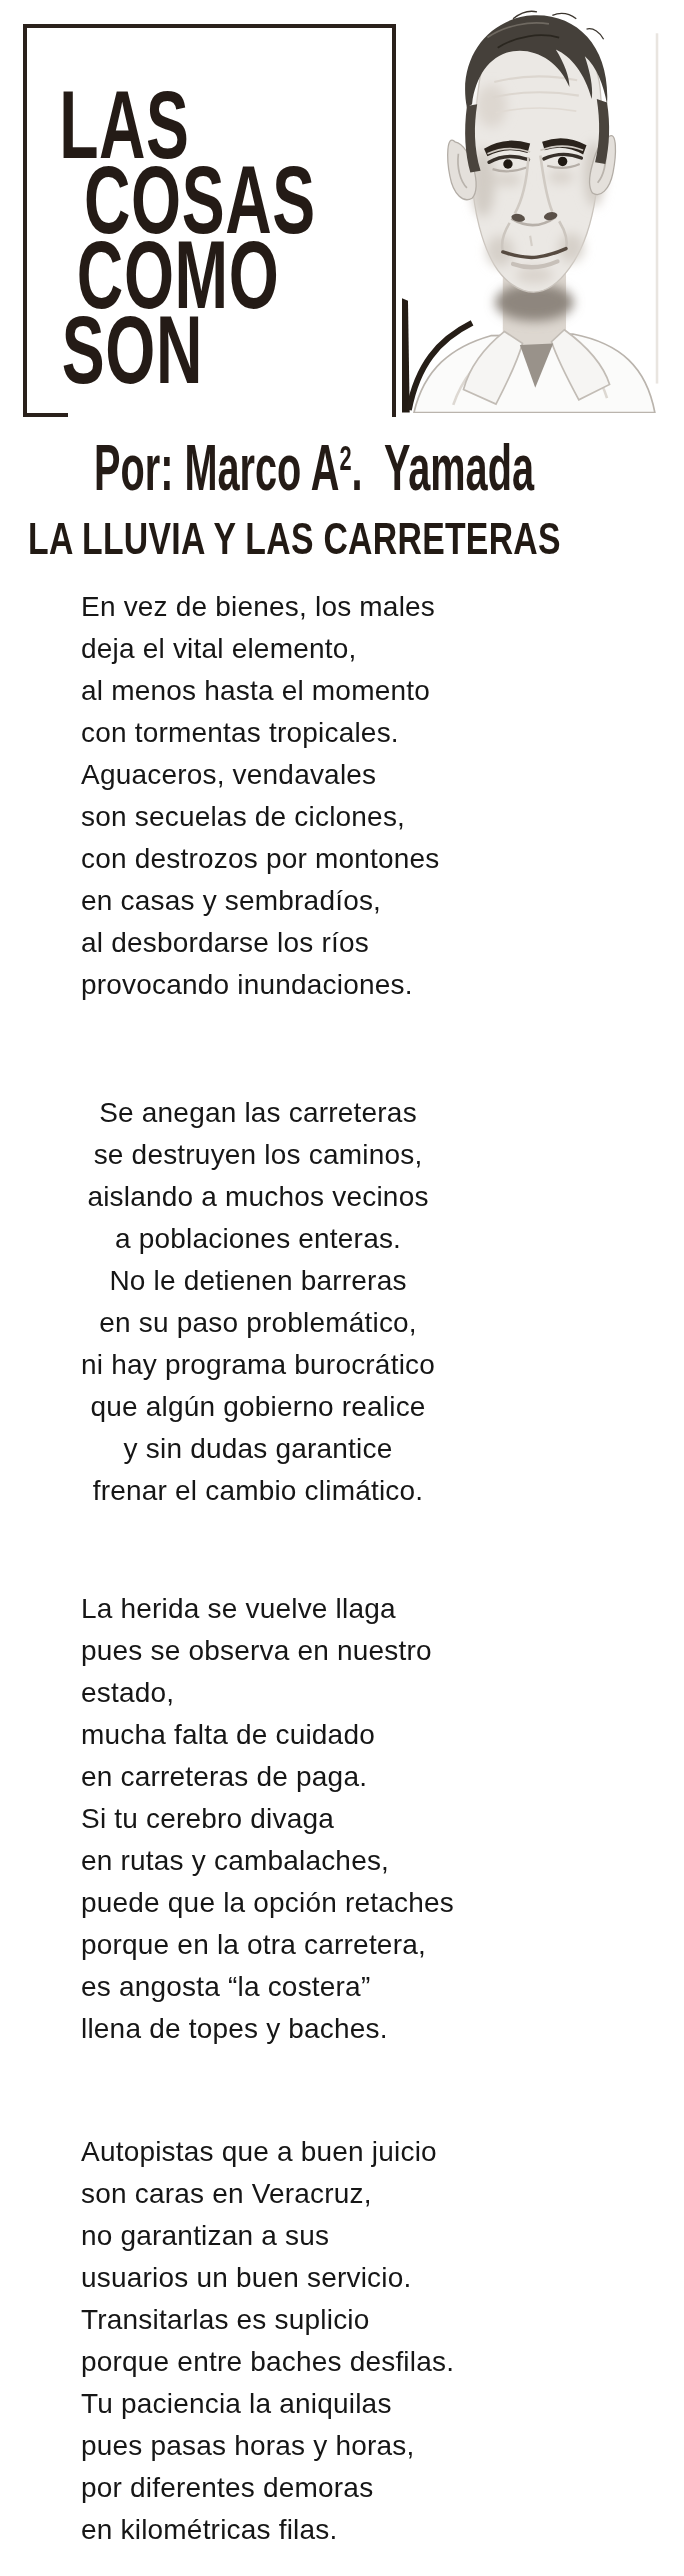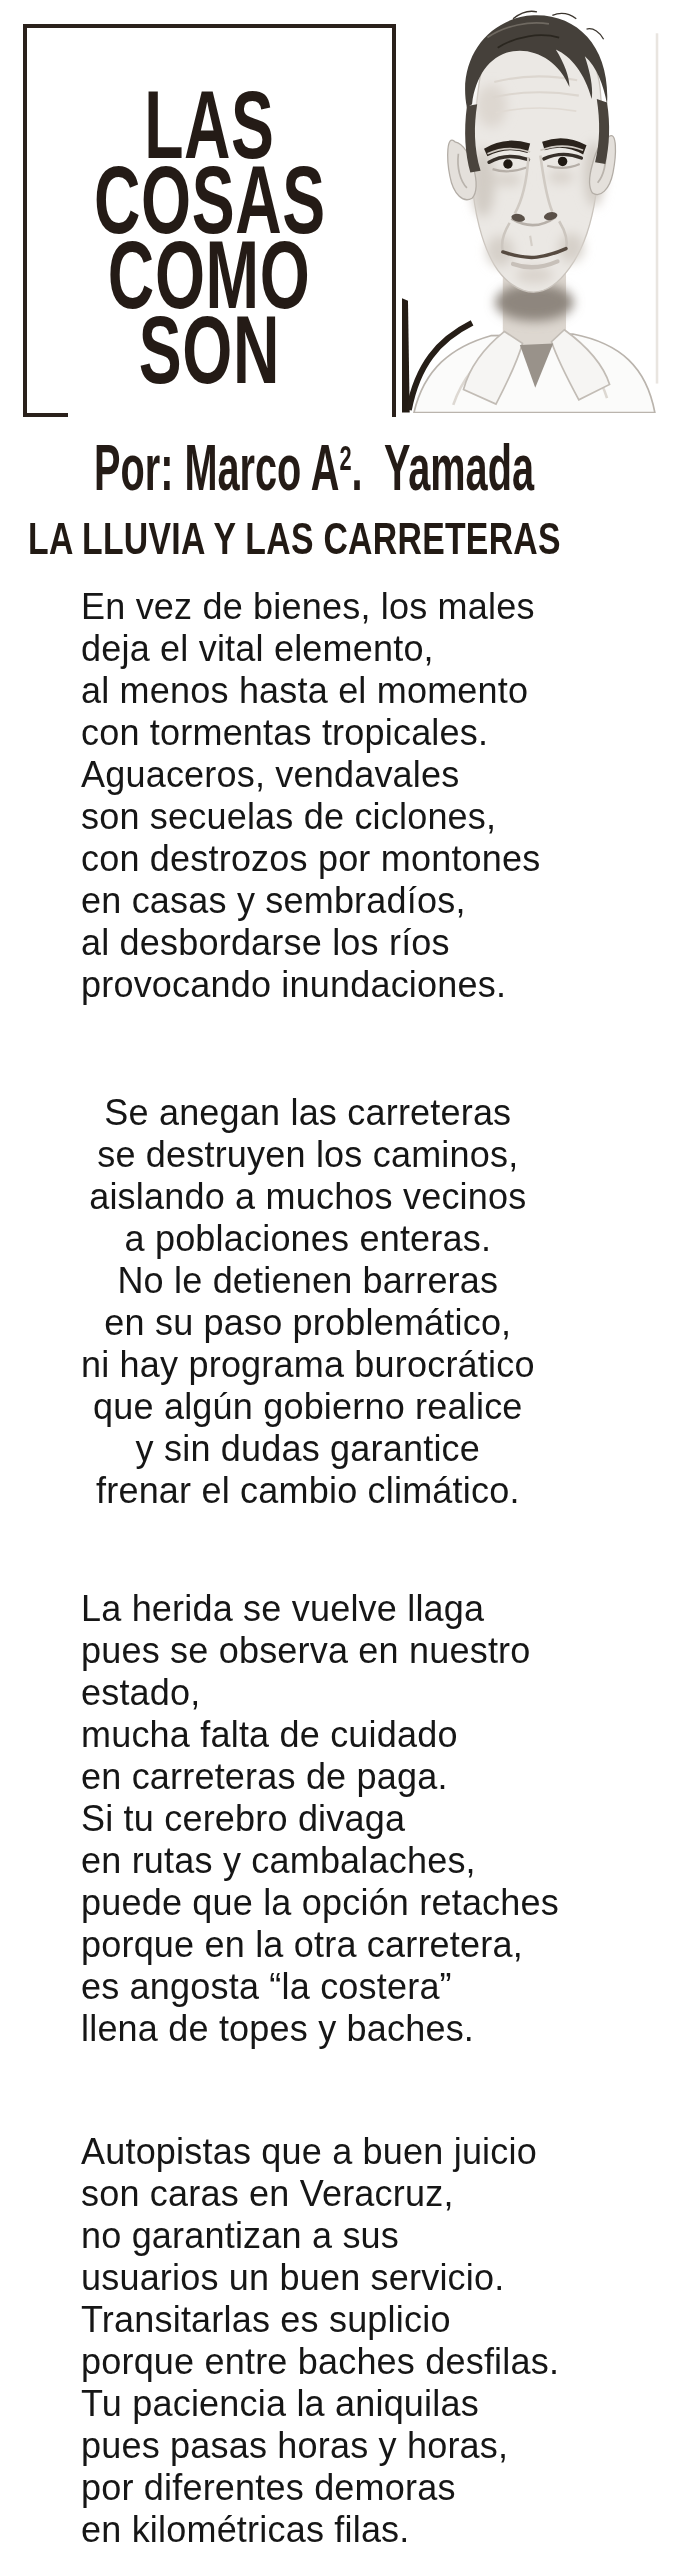--- a/index.html
+++ b/index.html
@@ -2,34 +2,34 @@
 <html style="font-size:13.7px"><head>
 <meta charset="utf-8">
 <style>
   html,body{margin:0;padding:0;background:#ffffff;}
   .page{position:relative;width:685px;height:2576px;background:#ffffff;overflow:hidden;
         font-family:"Liberation Sans",sans-serif;color:#1a1a1a;}
 
   
   .masthead-box{position:absolute;left:23px;top:24px;width:373px;height:393px;box-sizing:border-box;
         border-top:4.3px solid #2a211b;border-left:4.3px solid #2a211b;border-right:4.3px solid #2a211b;
-        display:flex;flex-direction:column;align-items:center;padding-top:59px;}
+        display:flex;flex-direction:column;align-items:flex-start;padding-top:59px;}
   .masthead-line{font-weight:bold;font-size:96px;line-height:75px;letter-spacing:0.9px;color:#241b16;
         transform:scaleX(0.67);transform-origin:50% 50%;white-space:nowrap;}
   .border-seg{position:absolute;background:#2a211b;}
   .seg-bottom-left{left:23px;top:413px;width:45px;height:4.3px;}
 
   .byline{position:absolute;left:94px;top:426px;font-weight:bold;font-size:64px;line-height:64px;
         color:#241b16;transform:scaleX(0.62);transform-origin:0 50%;white-space:pre;}
   .byline .sup{font-size:55%;vertical-align:0.58em;}
 
   .article-title{position:absolute;left:28px;top:513px;font-weight:bold;font-size:45px;line-height:51px;
         letter-spacing:0.4px;color:#221a14;transform:scaleX(0.75);transform-origin:0 50%;white-space:nowrap;}
 
-  .stanza{position:absolute;left:81px;font-size:36px;line-height:42px;letter-spacing:0.2px;
+  .stanza{position:absolute;left:81px;font-size:28px;line-height:42px;letter-spacing:0.2px;
         color:#161616;white-space:pre-line;}
   .stanza-1{top:586px;}
   .stanza-2{top:1092px;text-align:center;}
   .stanza-3{top:1588px;}
   .stanza-4{top:2131px;}
 
   .photo{position:absolute;left:402px;top:2.6px;width:258px;height:410px;}
 </style>
 </head>
 <body>

